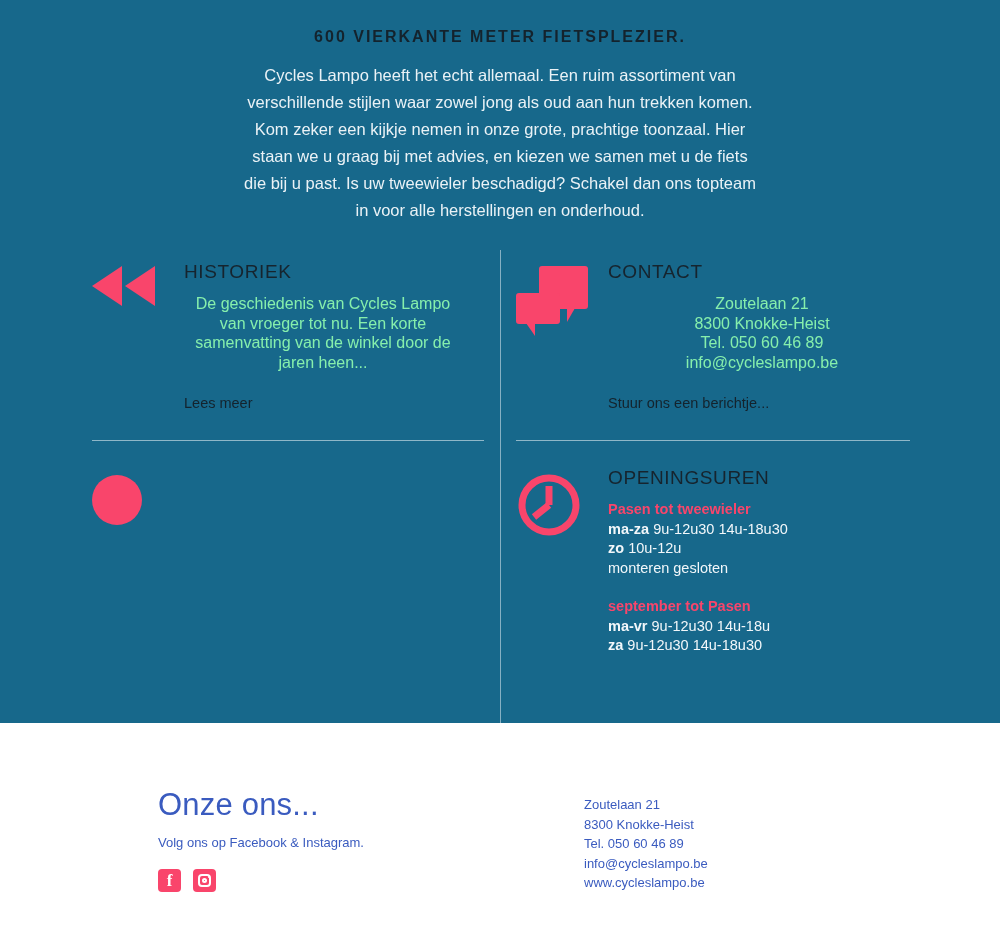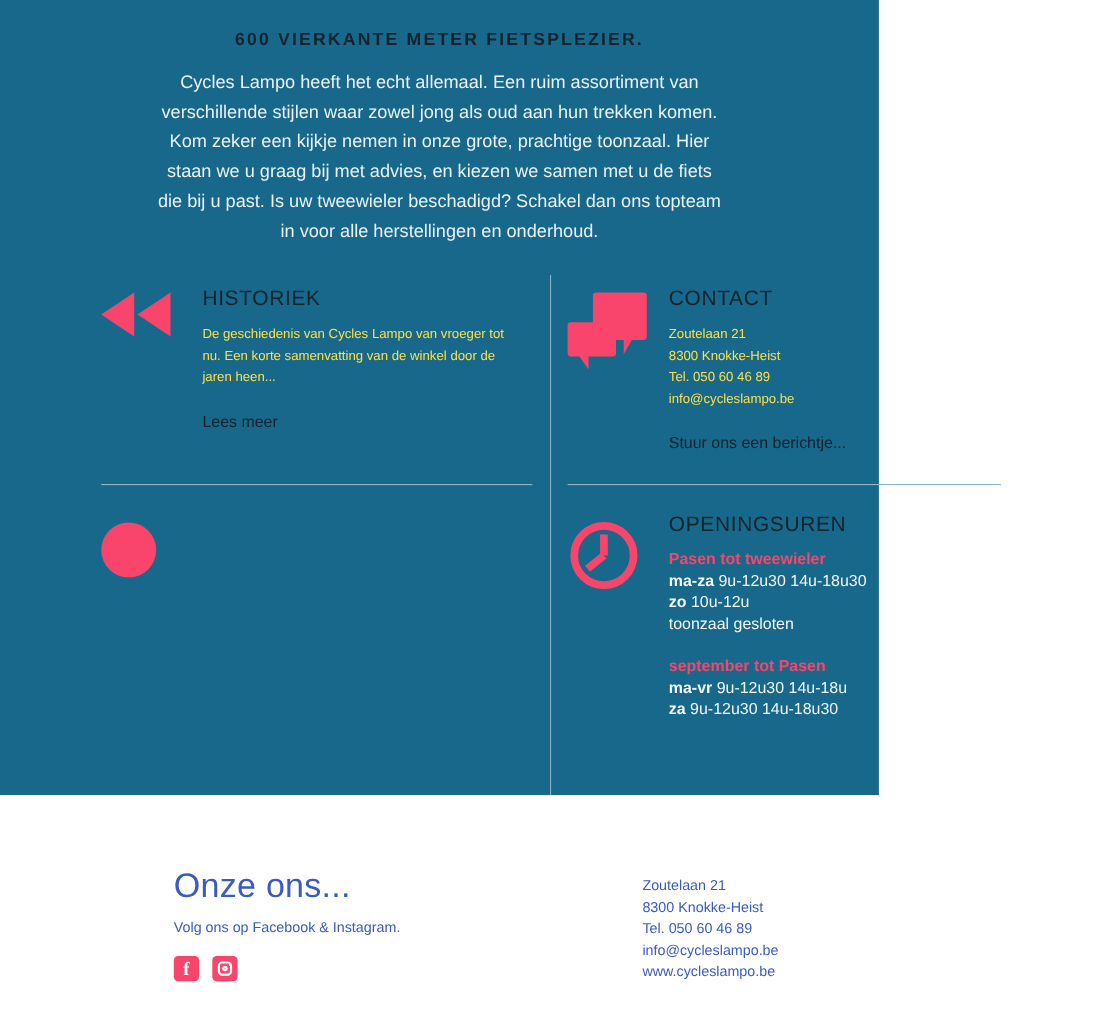--- a/index.html
+++ b/index.html
@@ -19,21 +19,21 @@
     width: 1000px;
     height: 933px;
     position: relative;
   }
 
   
   .teal-section {
     position: absolute;
     left: 0;
     top: 0;
-    width: 799px;
+    width: 1000px;
     height: 723px;
     background: #17688B;
   }
 
   .intro {
     padding-top: 27px;
     text-align: center;
   }
 
   .intro-title {
@@ -106,23 +106,24 @@
   .feature-title {
     font-size: 19px;
     font-weight: 400;
     letter-spacing: 0.6px;
     color: #16242E;
     line-height: 1;
     margin-bottom: 13px;
   }
 
   .feature-text {
-    font-size: 12px;
+    font-size: 16px;
     line-height: 19.5px;
-    color: #fde047;
+    color: #86efac;
+    text-align: center;
   }
 
   .feature-link {
     display: block;
     margin-top: 22px;
     font-size: 14.5px;
     line-height: 19.5px;
     color: #14232D;
     text-decoration: none;
     cursor: pointer;
@@ -366,21 +367,21 @@
             <div class="hours-season">Pasen tot tweewieler</div>
             <div class="hours-row">
               <b>ma-za</b>
               <span>9u-12u30 14u-18u30</span>
             </div>
             <div class="hours-row">
               <b>zo</b>
               <span>10u-12u</span>
             </div>
             <div class="hours-row">
-              <span>toonzaal gesloten</span>
+              <span>monteren gesloten</span>
             </div>
           </div>
 
           <div class="hours-group">
             <div class="hours-season">september tot Pasen</div>
             <div class="hours-row">
               <b>ma-vr</b>
               <span>9u-12u30 14u-18u</span>
             </div>
             <div class="hours-row">

